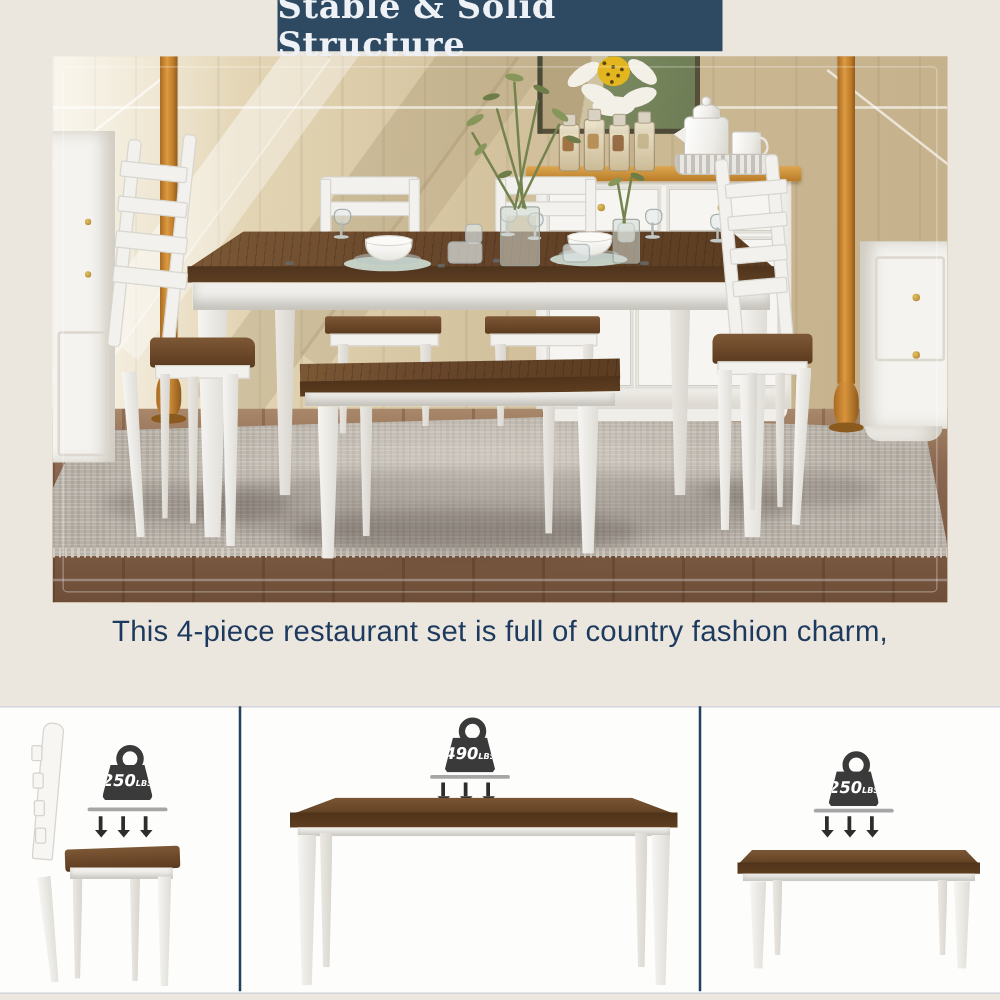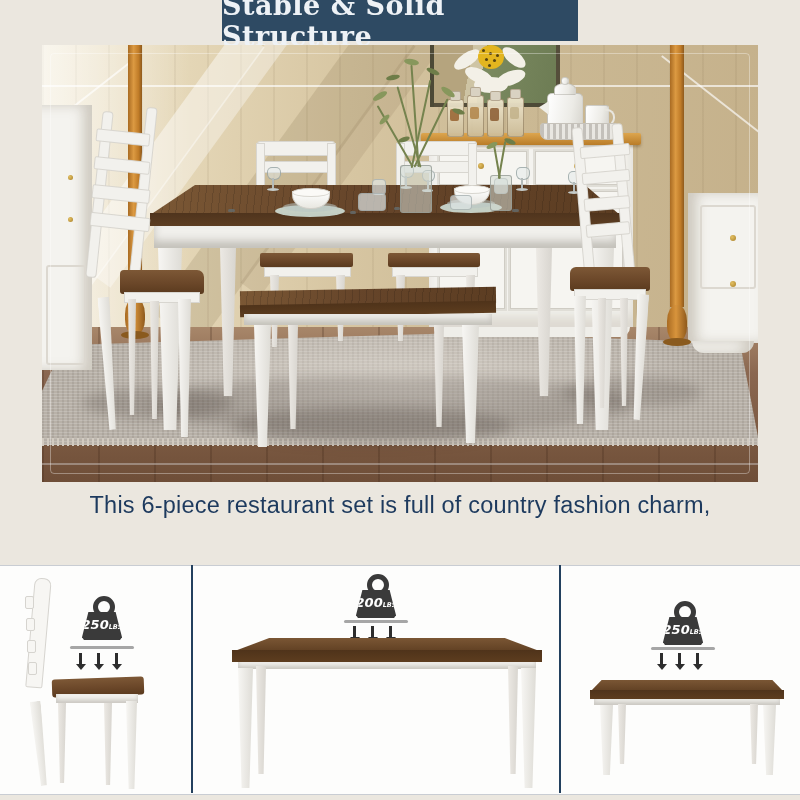--- a/index.html
+++ b/index.html
@@ -287,21 +287,21 @@
   <div class="a wleg" style="left:212px;top:280px;width:17px;height:122px"></div>
   <div class="a wleg" style="left:420px;top:280px;width:17px;height:118px"></div>
   <div class="a wleg2" style="left:246px;top:280px;width:10px;height:104px"></div>
   <div class="a wleg2" style="left:392px;top:280px;width:10px;height:102px"></div>
 
   <div class="a glassline" style="left:0;top:418px;width:716px;height:2px;opacity:.55"></div>
   <div class="a" style="left:8px;top:8px;right:8px;bottom:8px;border:1px solid rgba(255,255,255,.35);border-radius:4px;pointer-events:none"></div>
 </div>
 
 <div class="a caption">
-  <div>This 6-piece restaurant set is full of country fashion charm,</div>
+  <div>This 4-piece restaurant set is full of country fashion charm,</div>
 </div>
 
 <div class="a capsec"></div>
 <div class="a vsep" style="left:191px"></div>
 <div class="a vsep" style="left:559px"></div>
 
 <div class="a" style="left:0;top:565px;width:191px;height:228px">
   <div class="a w-ring" style="left:93px;top:31px;width:12px;height:12px"></div>
   <div class="a w-body" style="left:82px;top:47px;width:40px;height:28px">
     <span class="w-label"><span>250</span><small>LBS</small></span>
@@ -319,21 +319,21 @@
   <div class="a mini-white" style="left:56px;top:129px;width:82px;height:9px;border:none;background:#f2f1ed;box-shadow:inset 0 -3px 4px rgba(160,155,147,.5)"></div>
   <div class="a wleg" style="left:126px;top:136px;width:11px;height:88px"></div>
   <div class="a wleg" style="left:34px;top:136px;width:11px;height:85px;transform:rotate(-6deg)"></div>
   <div class="a wleg2" style="left:58px;top:138px;width:8px;height:80px"></div>
   <div class="a wleg2" style="left:104px;top:138px;width:8px;height:82px"></div>
 </div>
 
 <div class="a" style="left:193px;top:565px;width:366px;height:228px">
   <div class="a w-ring" style="left:174px;top:9px;width:12px;height:12px"></div>
   <div class="a w-body" style="left:163px;top:25px;width:40px;height:28px">
-    <span class="w-label"><span>200</span><small>LBS</small></span>
+    <span class="w-label"><span>490</span><small>LBS</small></span>
   </div>
   <div class="a pline" style="left:151px;top:55px;width:64px"></div>
   <div class="a dar" style="left:160px;top:61px;height:11px"></div>
   <div class="a dar" style="left:178px;top:61px;height:11px"></div>
   <div class="a dar" style="left:196px;top:61px;height:11px"></div>
   <div class="a" style="left:39px;top:73px;width:310px;height:14px;background:linear-gradient(180deg,#7a5634,#5f3f22);clip-path:polygon(12% 0,88% 0,100% 100%,0 100%)"></div>
   <div class="a" style="left:39px;top:85px;width:310px;height:12px;background:linear-gradient(180deg,#4f331a,#5d3d1f)"></div>
   <div class="a" style="left:45px;top:97px;width:298px;height:7px;background:#f1f0ec;box-shadow:inset 0 -3px 4px rgba(160,155,147,.5)"></div>
   <div class="a wleg" style="left:45px;top:103px;width:15px;height:120px"></div>
   <div class="a wleg2" style="left:63px;top:101px;width:10px;height:108px"></div>

